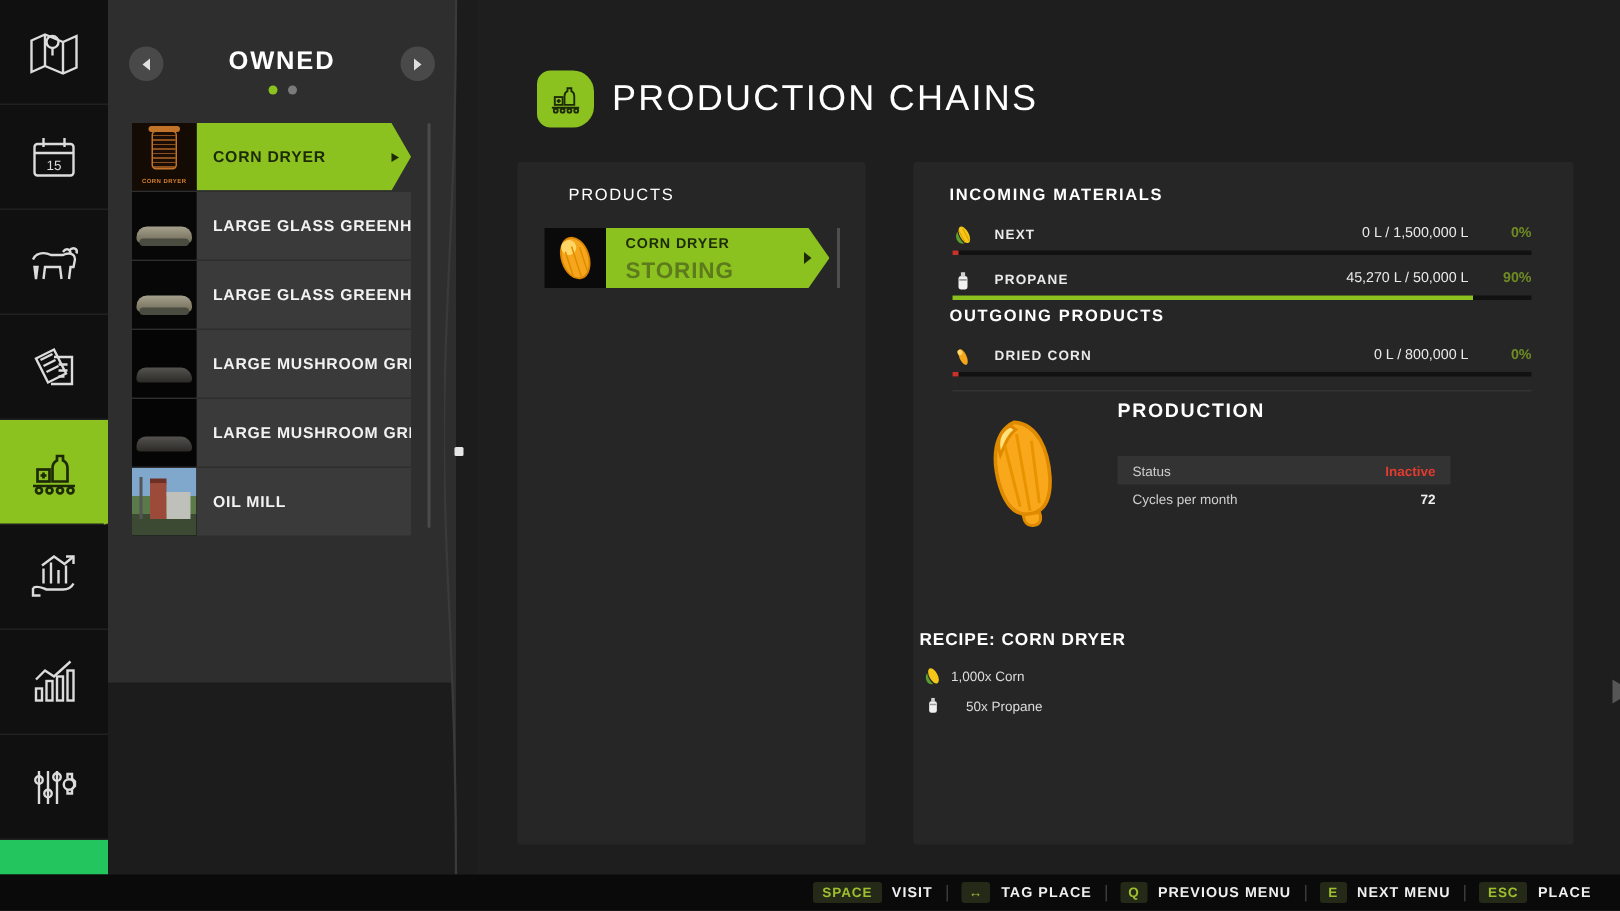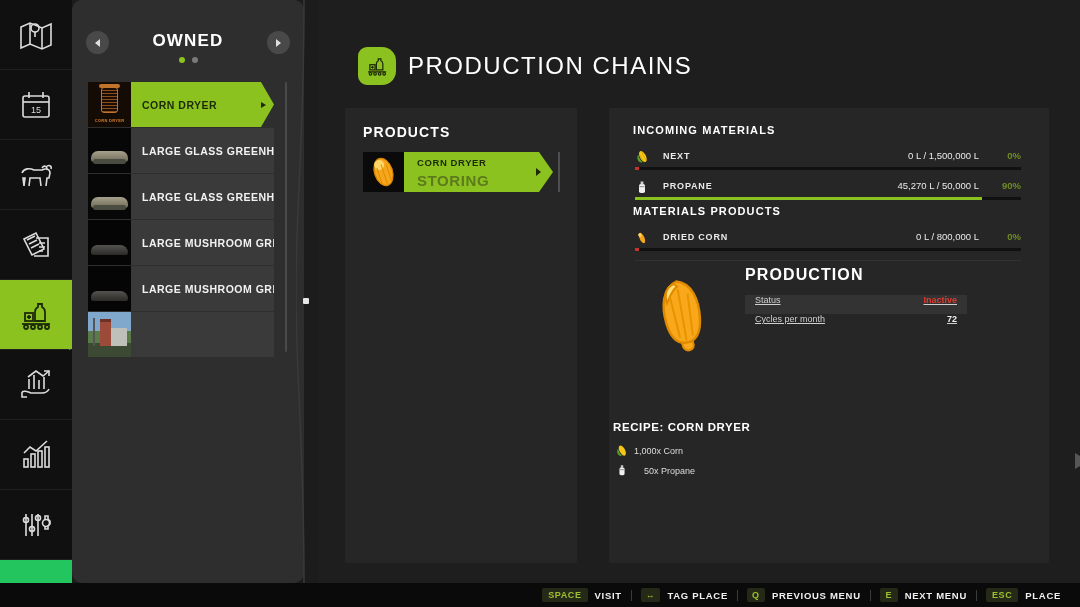--- a/index.html
+++ b/index.html
@@ -34,23 +34,22 @@
   .rail-item.active .dot-mark {
     position:absolute; right:-6px; top:31px; width:6px; height:6px;
     background:#111; border-radius:50%;
   }
   .rail-item svg { width:40px; height:40px; display:block; }
   .rail-item:not(.active) svg { stroke:#dcdcdc; }
   .rail-item.active svg { stroke:#1d2a07; }
 
   
   .list-panel {
-    position:absolute; left:72px; top:0; width:232px; height:583px;
+    position:absolute; left:72px; top:0; width:232px; height:455px;
     background:#2e2e2e;
-    border-radius:10px;
   }
   .list-head { position:relative; height:78px; }
   .list-title {
     position:absolute; left:0; right:0; top:31px; text-align:center;
     font-size:17px; font-weight:bold; letter-spacing:1.2px; color:#fff;
   }
   .nav-circle {
     position:absolute; top:31px; width:23px; height:23px; border-radius:50%;
     background:#494949; display:flex; align-items:center; justify-content:center;
   }
@@ -140,22 +139,22 @@
   .head-badge svg { width:26px; height:26px; stroke:#1d2a07; }
   .page-title { font-size:24px; font-weight:300; letter-spacing:1.5px; color:#fff; }
 
   .card {
     position:absolute; background:#262626; border-radius:2px;
   }
   .card.products { left:27px; top:108px; width:232px; height:455px; }
   .card.details  { left:291px; top:108px; width:440px; height:455px; }
 
   .card-head {
-    position:absolute; top:16px; left:18px;
-    font-size:14px; font-weight:bold; letter-spacing:1.1px; color:#fff;
+    position:absolute; top:16px; left:34px;
+    font-size:11px; font-weight:normal; letter-spacing:1.1px; color:#fff;
   }
 
   
   .prod-row {
     position:absolute; left:18px; top:44px; width:190px; height:40px; display:flex;
   }
   .prod-row .pthumb { width:41px; flex:0 0 41px; background:#0a0a0a; position:relative; }
   .prod-row .pbody {
     flex:1; background:#8bc220; padding:5px 0 0 13px;
     clip-path:polygon(0 0, calc(100% - 14px) 0, 100% 50%, calc(100% - 14px) 100%, 0 100%);
@@ -189,25 +188,25 @@
     font-size:9.5px; font-weight:bold; color:#6f8c23;
   }
   .bar { position:absolute; left:0; right:0; top:19px; height:3px; background:#111; }
   .bar .fill { height:100%; background:#8bc220; }
   .bar .zero { position:absolute; left:0; top:0; width:4px; height:3px; background:#c8322a; }
   .hr { position:absolute; left:26px; width:386px; height:1px; background:#333; }
 
   .corn-big { position:absolute; left:40px; top:167px; width:66px; height:78px; }
   .prod-box { position:absolute; left:136px; top:158px; width:222px; }
   .prod-box .pbtitle {
-    font-size:16px; font-weight:bold; letter-spacing:1.1px; color:#fff; margin-bottom:11px;
+    font-size:13px; font-weight:bold; letter-spacing:1.1px; color:#fff; margin-bottom:23px;
   }
   .pb-row {
-    height:19px; display:flex; align-items:flex-start; padding:0 10px;
-    font-size:9px; color:#cfcfcf;text-decoration:underline;
+    height:19px; display:flex; align-items:center; padding:0 10px;
+    font-size:9px; color:#cfcfcf;
   }
   .pb-row.alt { background:#333; }
   .pb-row .k { flex:1; }
   .pb-row .v { font-weight:bold; color:#f0f0f0; }
   .pb-row .v.bad { color:#e03b2f; }
 
   .recipe-title {
     position:absolute; left:4px; top:313px;
     font-size:11.5px; font-weight:bold; letter-spacing:.6px; color:#fff;
   }
@@ -394,20 +393,21 @@
         </div>
         <div class="row">
           <div class="thumb">
             <div class="th-oil">
               <div class="pole"></div>
               <div class="b3"></div>
               <div class="b1"></div>
               <div class="b2"></div>
             </div>
           </div>
+          <div class="rlabel">OIL MILL</div>
         </div>
       </div>
     <div class="scroll-track"></div>
   </div>
 
   <div class="divider">
     <svg width="22" height="583" viewBox="0 0 22 583" fill="none">
       <path d="M8 0 C8 140 0 200 0 291 C0 382 8 443 8 583" stroke="#3a3a3a" stroke-width="1.5" fill="#2e2e2e"></path>
     </svg>
     <span class="div-dot"></span>
@@ -484,21 +484,21 @@
             </svg>
         </span>
         <span class="mat-name">PROPANE</span>
         <span class="mat-amt">45,270 L / 50,000 L</span>
         <span class="mat-pct">90%</span>
         <div class="bar">
           <div class="fill" style="width: 90%;"></div>
         </div>
       </div>
 
-      <div class="sec-title" style="top:97px">MATERIALS PRODUCTS</div>
+      <div class="sec-title" style="top:97px">OUTGOING PRODUCTS</div>
 
       <div class="mat-row" style="top:121px">
         <span class="mat-icon">
           <svg viewBox="0 0 14 14" width="14" height="14">
               <g transform="rotate(-24 7 7)">
                 <ellipse cx="7" cy="7" rx="2.4" ry="5.6" fill="#f5a61c"></ellipse>
                 <ellipse cx="6.3" cy="3.4" rx="1.6" ry="1.8" fill="#ffd766"></ellipse>
               </g>
             </svg>
         </span>

